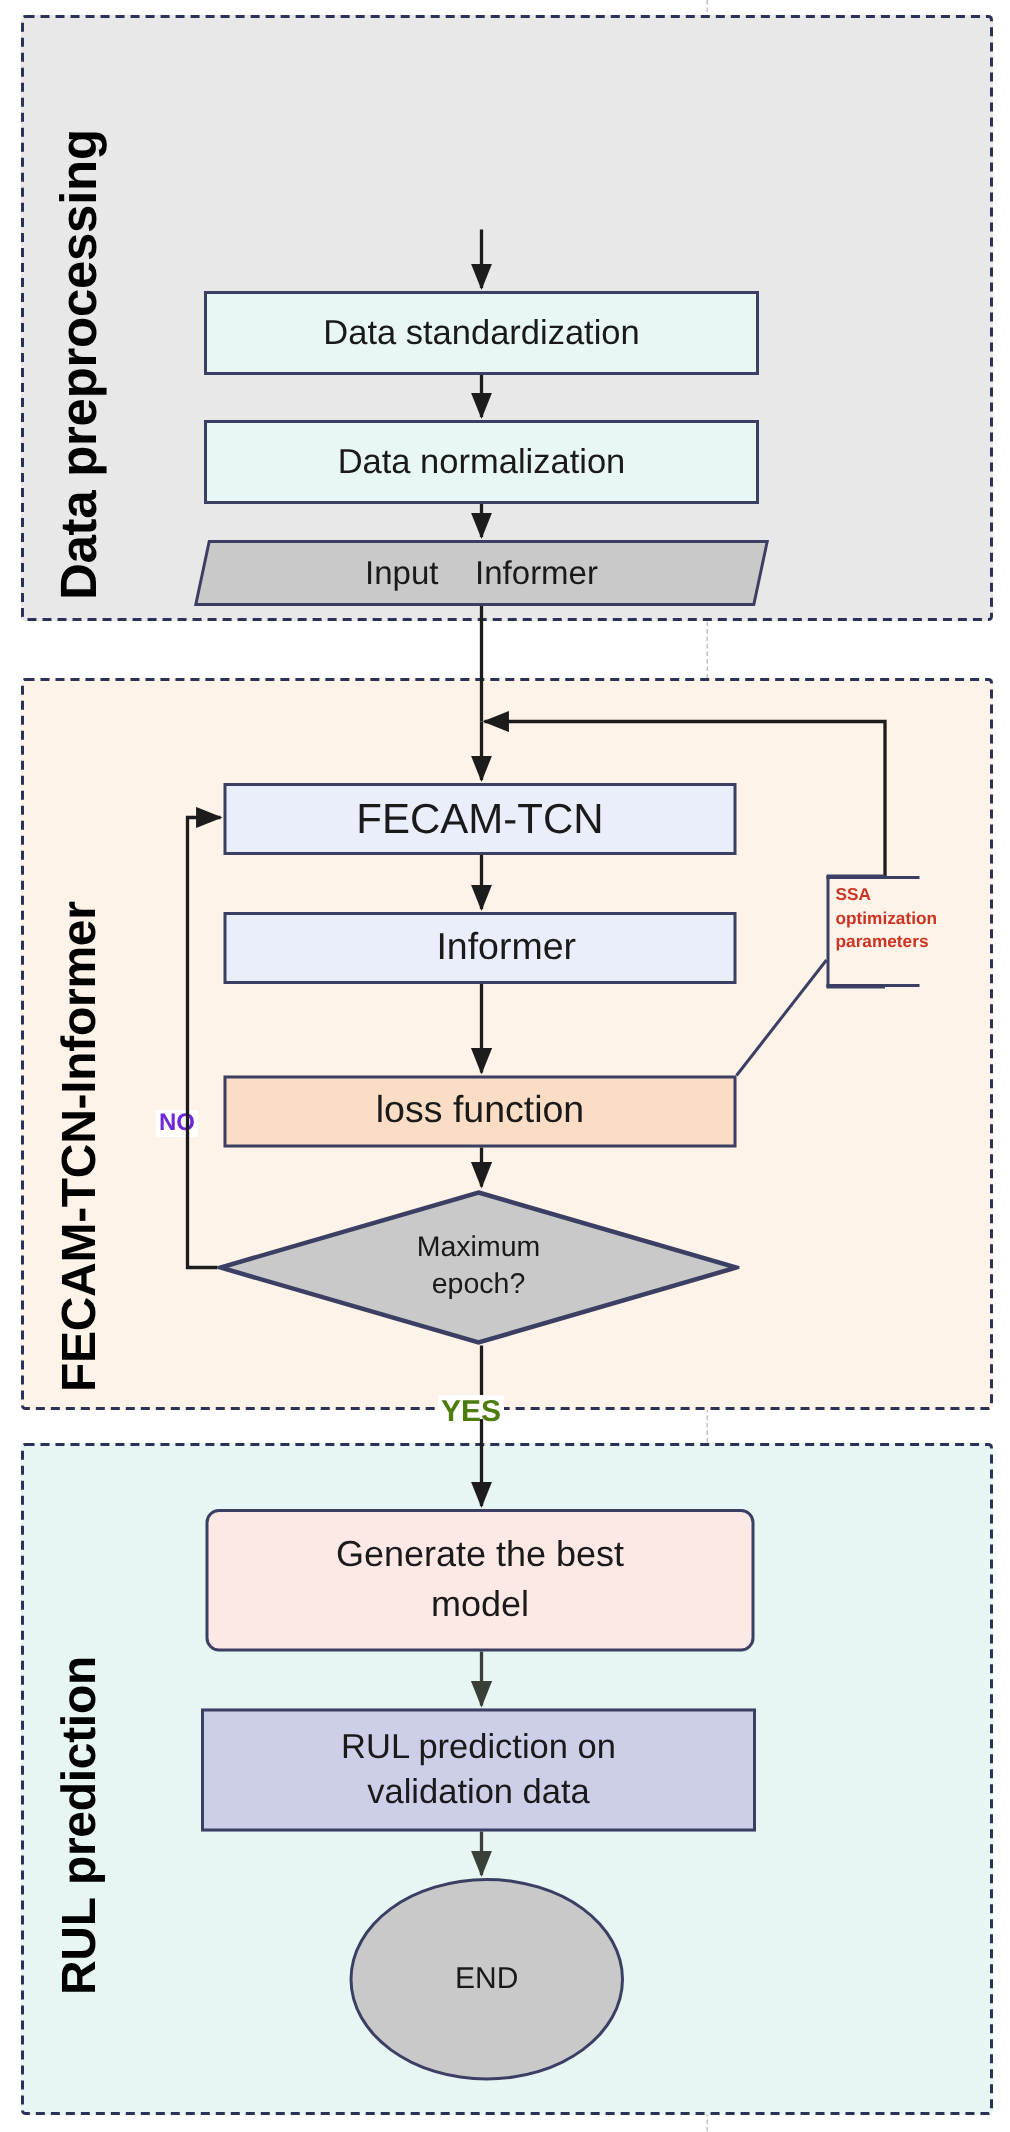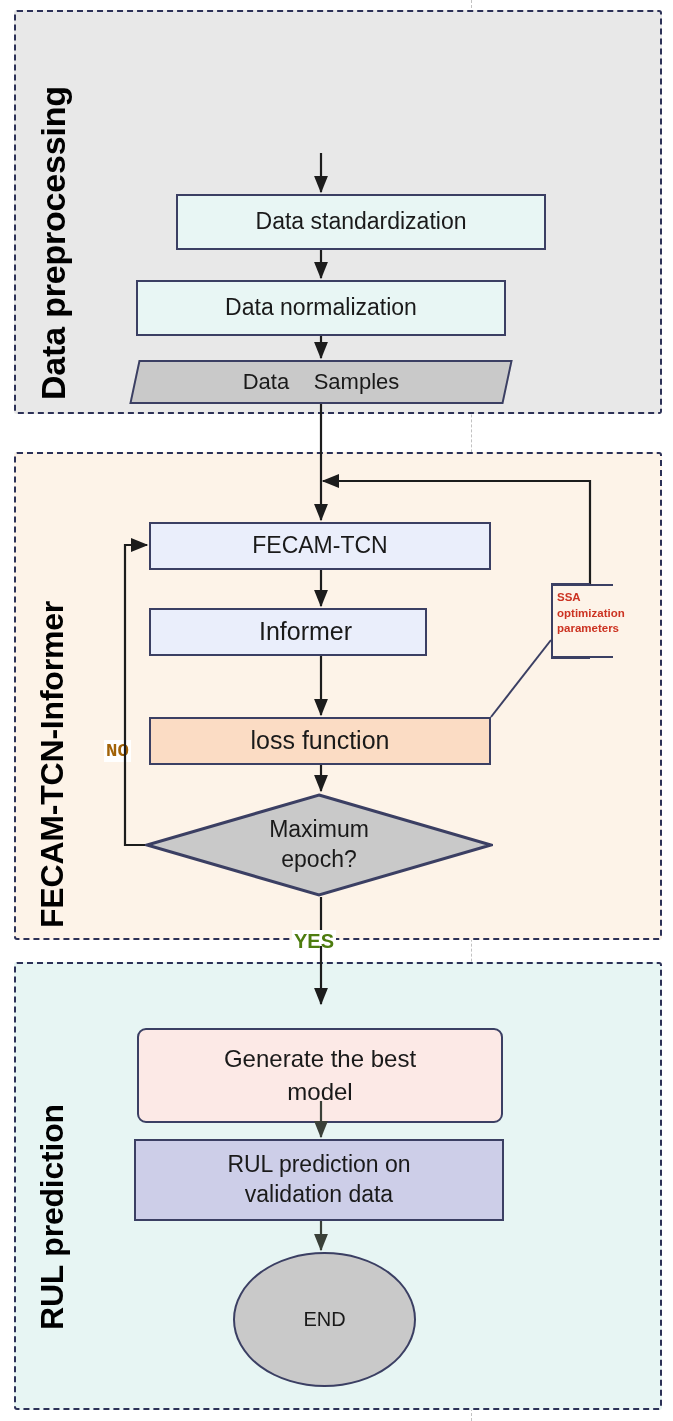--- a/index.html
+++ b/index.html
@@ -109,21 +109,20 @@
     left: 0; top: 38px; width: 100%;
     font-size: 21px;
     text-align: center;
     line-height: 1.25;
   }
   
   #node-standardization {
     left: 136px; top: 194px; width: 370px; height: 56px;
     background: #e8f6f4;
     font-size: 23px;
-    margin-left: 40px;
   }
   #node-normalization {
     left: 136px; top: 280px; width: 370px; height: 56px;
     background: #e8f6f4;
     font-size: 23px;
   }
   
   #node-input-samples {
     left: 134px; top: 360px; width: 374px; height: 44px;
   }
@@ -139,24 +138,24 @@
     position: absolute;
     left: 0; top: 0; width: 100%; height: 100%;
     display: flex; align-items: center; justify-content: center;
     font-size: 22px;
     white-space: pre;
   }
   
   #node-fecam-tcn {
     left: 149px; top: 522px; width: 342px; height: 48px;
     background: #eaeefb;
-    font-size: 23px;
+    font-size: 28px;
   }
   #node-informer {
-    left: 149px; top: 608px; width: 278px; height: 48px;
+    left: 149px; top: 608px; width: 342px; height: 48px;
     background: #eaeefb;
     font-size: 25px;
     padding-left: 35px;
   }
   #node-loss-function {
     left: 149px; top: 717px; width: 342px; height: 48px;
     background: #fbdcc4;
     font-size: 25px;
   }
   
@@ -165,32 +164,31 @@
   }
   #node-max-epoch .diamond-shape {
     position: absolute;
     left: 0; top: 0; width: 100%; height: 100%;
   }
   #node-max-epoch .diamond-label {
     position: absolute;
     left: 0; top: 0; width: 100%; height: 100%;
     display: flex; align-items: center; justify-content: center;
     flex-direction: column;
-    font-size: 23px;
+    font-size: 19px;
     line-height: 1.3;
   }
   
   #node-generate-model {
     left: 137px; top: 1006px; width: 366px; height: 95px;
     background: #fce9e6;
     border-radius: 9px;
     font-size: 24px;
     flex-direction: column;
     line-height: 1.35;
-    margin-top: 22px;
   }
   #node-rul-prediction {
     left: 134px; top: 1139px; width: 370px; height: 82px;
     background: #cdcee8;
     font-size: 23px;
     flex-direction: column;
     line-height: 1.3;
   }
   
   #node-end {
@@ -223,23 +221,22 @@
   
   .edge-label {
     position: absolute;
     font-weight: bold;
     background: #ffffff;
     padding: 0 2px;
     white-space: nowrap;
   }
   #label-no {
     left: 104px; top: 740px;
-    font-size: 19px;
-    color: #a16207;
-    font-family: Liberation Mono, monospace;
+    font-size: 16px;
+    color: #6d28d9;
   }
   #label-yes {
     left: 292px; top: 930px;
     font-size: 20px;
     color: #4d7c0f;
   }
   
   #connectors {
     position: absolute;
     left: 0; top: 0;
@@ -257,21 +254,21 @@
   <div class="panel" id="panel-preprocessing"></div>
   <div class="panel-title" id="title-preprocessing">Data preprocessing</div>
 
 
   <div class="node rect" id="node-standardization">Data standardization</div>
 
   <div class="node rect" id="node-normalization">Data normalization</div>
 
   <div class="node" id="node-input-samples">
     <div class="para-shape"></div>
-    <div class="para-label">Data    Samples</div>
+    <div class="para-label">Input    Informer</div>
   </div>
 
   <div class="panel" id="panel-model"></div>
   <div class="panel-title" id="title-model">FECAM-TCN-Informer</div>
 
   <div class="node rect" id="node-fecam-tcn">FECAM-TCN</div>
 
   <div class="node rect" id="node-informer">Informer</div>
 
   <div class="node rect" id="node-loss-function">loss function</div>

